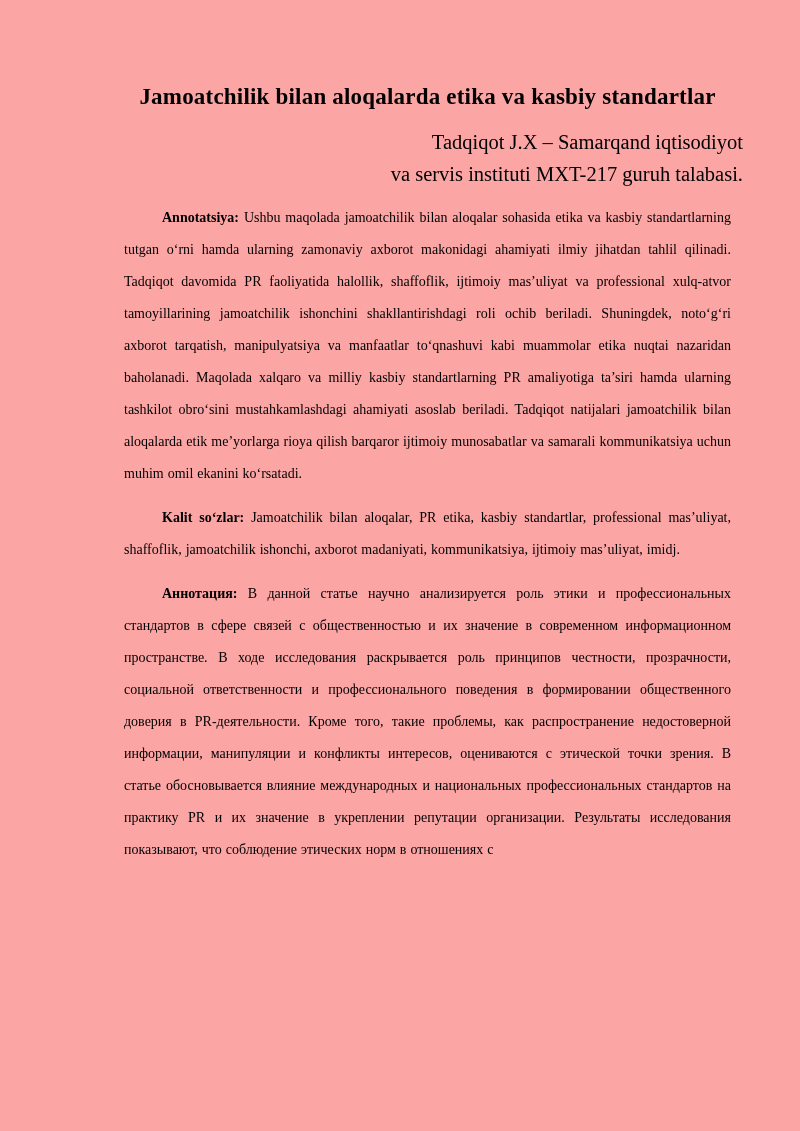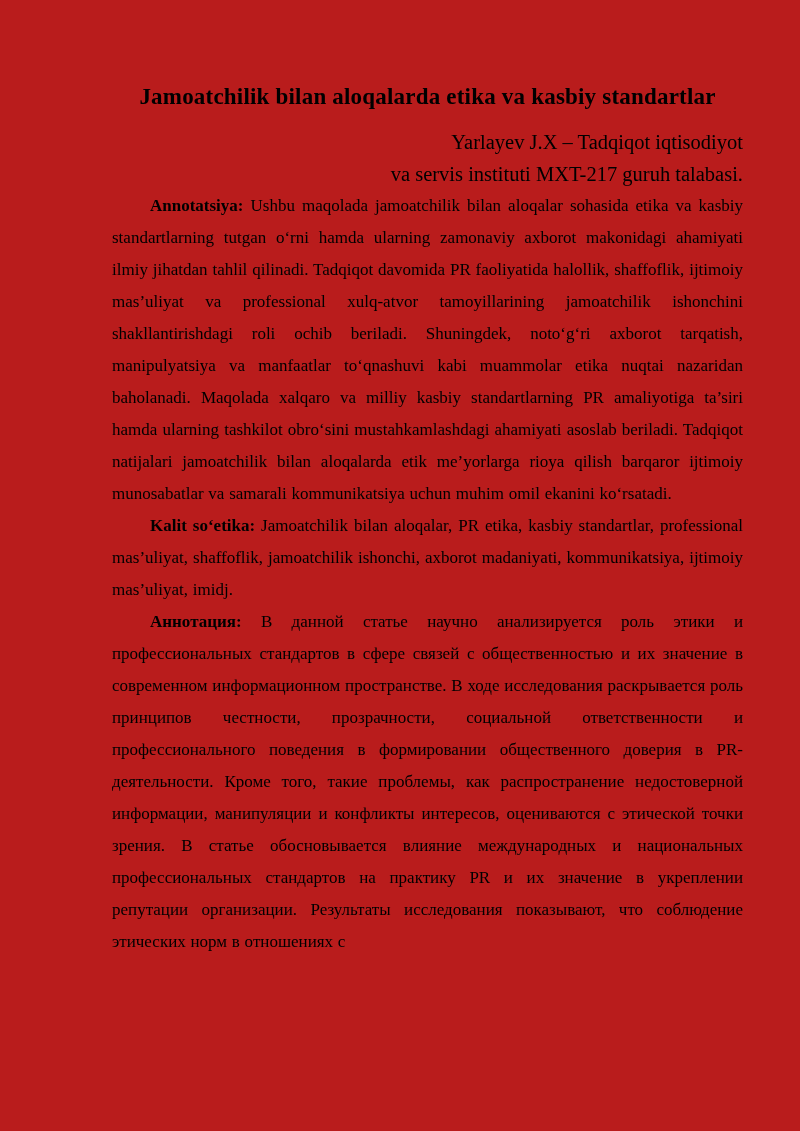--- a/index.html
+++ b/index.html
@@ -4,21 +4,21 @@
 <style>
   html, body {
     margin: 0;
     padding: 0;
     background: #ffffff;
   }
   .page {
     position: relative;
     width: 800px;
     height: 1131px;
-    background: #b91c1c;
+    background: #fca5a5;
     color: #000000;
     box-sizing: border-box;
     padding: 74px 57px 0 112px;
     overflow: hidden;
     font-family: "Liberation Serif", "DejaVu Serif", serif;
   }
   .doc-title {
     margin: 0;
     font-size: 23px;
     font-weight: bold;
@@ -26,46 +26,46 @@
     text-align: center;
     letter-spacing: 0.2px;
   }
   .byline {
     margin-top: 6px;
     font-size: 20.5px;
     line-height: 32px;
     text-align: right;
   }
   .body-text p.para {
-    margin: 0;
-    font-size: 17px;
+    margin: 12px;
+    font-size: 14px;
     line-height: 32px;
     text-align: justify;
     text-indent: 38px;
     word-spacing: 0.5px;
   }
   .para .lead-label {
     font-weight: bold;
   }
 </style>
 </head>
 <body>
 
 <div class="page">
 
   <h1 class="doc-title">Jamoatchilik bilan aloqalarda etika va kasbiy standartlar</h1>
 
   <div class="byline">
-    <div>Yarlayev J.X – Tadqiqot iqtisodiyot</div>
+    <div>Tadqiqot J.X – Samarqand iqtisodiyot</div>
     <div>va servis instituti MXT-217 guruh talabasi.</div>
   </div>
 
   <div class="body-text">
 
     <p class="para"><span class="lead-label">Annotatsiya:</span><span> Ushbu maqolada jamoatchilik bilan aloqalar sohasida etika va kasbiy standartlarning tutgan o‘rni hamda ularning zamonaviy axborot makonidagi ahamiyati ilmiy jihatdan tahlil qilinadi. Tadqiqot davomida PR faoliyatida halollik, shaffoflik, ijtimoiy mas’uliyat va professional xulq-atvor tamoyillarining jamoatchilik ishonchini shakllantirishdagi roli ochib beriladi. Shuningdek, noto‘g‘ri axborot tarqatish, manipulyatsiya va manfaatlar to‘qnashuvi kabi muammolar etika nuqtai nazaridan baholanadi. Maqolada xalqaro va milliy kasbiy standartlarning PR amaliyotiga ta’siri hamda ularning tashkilot obro‘sini mustahkamlashdagi ahamiyati asoslab beriladi. Tadqiqot natijalari jamoatchilik bilan aloqalarda etik me’yorlarga rioya qilish barqaror ijtimoiy munosabatlar va samarali kommunikatsiya uchun muhim omil ekanini ko‘rsatadi.</span></p>
 
-    <p class="para"><span class="lead-label">Kalit so‘etika:</span><span> Jamoatchilik bilan aloqalar, PR etika, kasbiy standartlar, professional mas’uliyat, shaffoflik, jamoatchilik ishonchi, axborot madaniyati, kommunikatsiya, ijtimoiy mas’uliyat, imidj.</span></p>
+    <p class="para"><span class="lead-label">Kalit so‘zlar:</span><span> Jamoatchilik bilan aloqalar, PR etika, kasbiy standartlar, professional mas’uliyat, shaffoflik, jamoatchilik ishonchi, axborot madaniyati, kommunikatsiya, ijtimoiy mas’uliyat, imidj.</span></p>
 
     <p class="para"><span class="lead-label">Аннотация:</span><span> В данной статье научно анализируется роль этики и профессиональных стандартов в сфере связей с общественностью и их значение в современном информационном пространстве. В ходе исследования раскрывается роль принципов честности, прозрачности, социальной ответственности и профессионального поведения в формировании общественного доверия в PR-деятельности. Кроме того, такие проблемы, как распространение недостоверной информации, манипуляции и конфликты интересов, оцениваются с этической точки зрения. В статье обосновывается влияние международных и национальных профессиональных стандартов на практику PR и их значение в укреплении репутации организации. Результаты исследования показывают, что соблюдение этических норм в отношениях с</span></p>
 
   </div>
 
 </div>
 
 </body></html>

